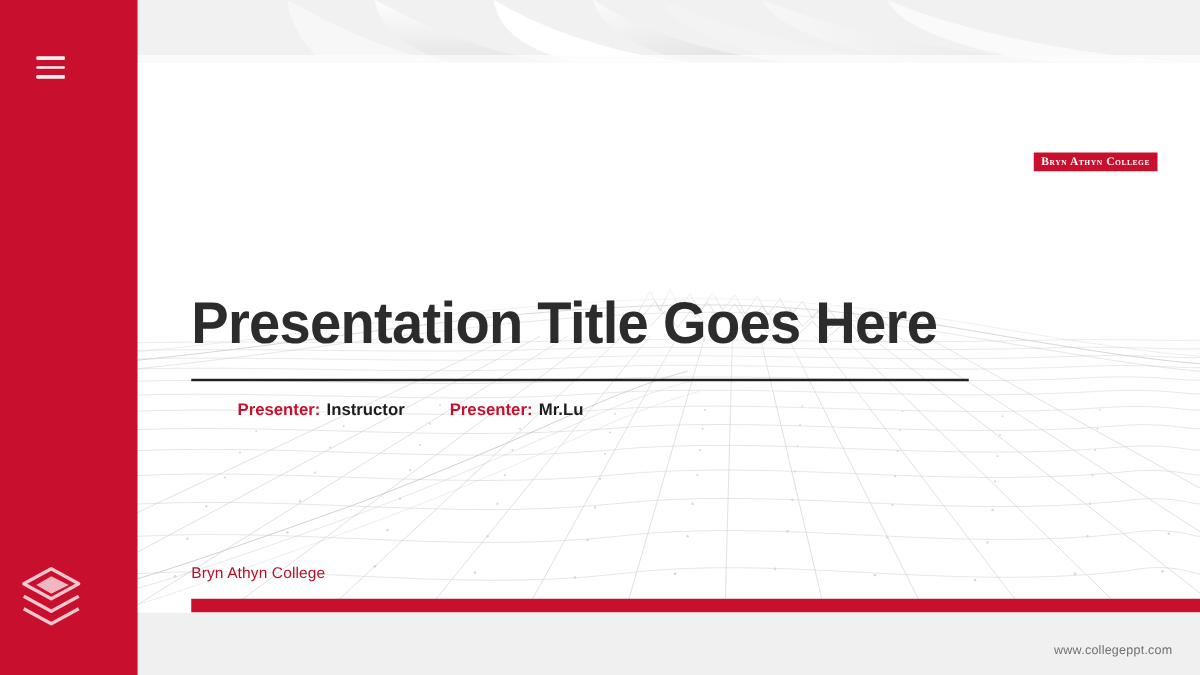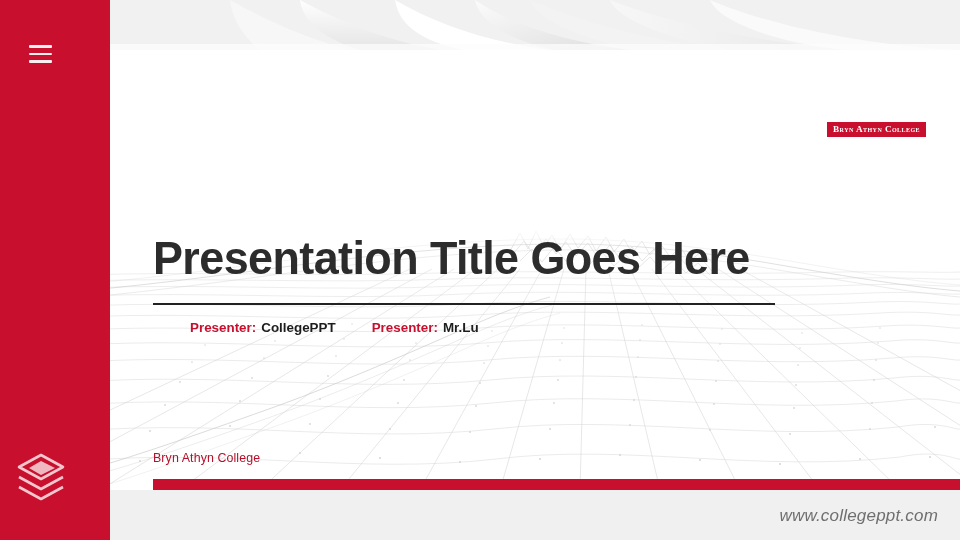--- a/index.html
+++ b/index.html
@@ -187,25 +187,24 @@
     height: 11px;
     background: #c8102e;
     z-index: 30;
   }
 
   
   .watermark {
     position: absolute;
     right: 22px;
     bottom: 14px;
-    font-size: 17px;
+    font-size: 10px;
     color: #6f6f6f;
     letter-spacing: .2px;
     z-index: 50;
-    font-style: italic;
   }
 </style>
 </head>
 <body>
 
 <div id="app">
 
   <div class="backdrop"></div>
 
   <div class="header-band">
@@ -386,21 +385,21 @@
 
     <div class="college-badge">
       <span>Bryn Athyn College</span>
     </div>
 
     <div class="title-block">
       <h1 class="slide-title">Presentation Title Goes Here</h1>
       <div class="title-rule"></div>
       <div class="meta-row">
         <span class="meta-label">Presenter:</span>
-        <span class="meta-value">CollegePPT</span>
+        <span class="meta-value">Instructor</span>
         <span class="meta-gap"></span>
         <span class="meta-label">Presenter:</span>
         <span class="meta-value">Mr.Lu</span>
       </div>
     </div>
 
     <div class="slide-footer-text">Bryn Athyn College</div>
     <div class="slide-red-bar"></div>
   </div>
 

